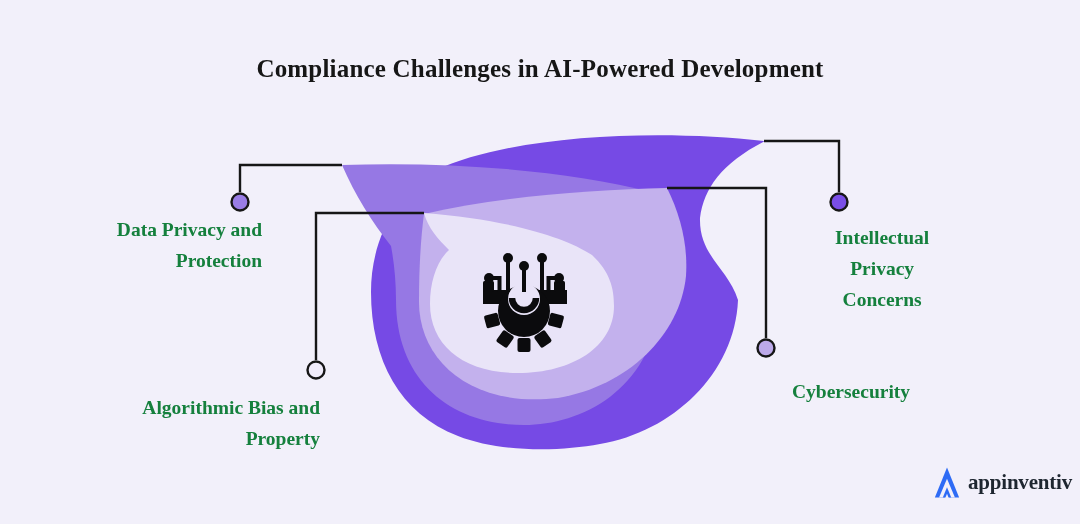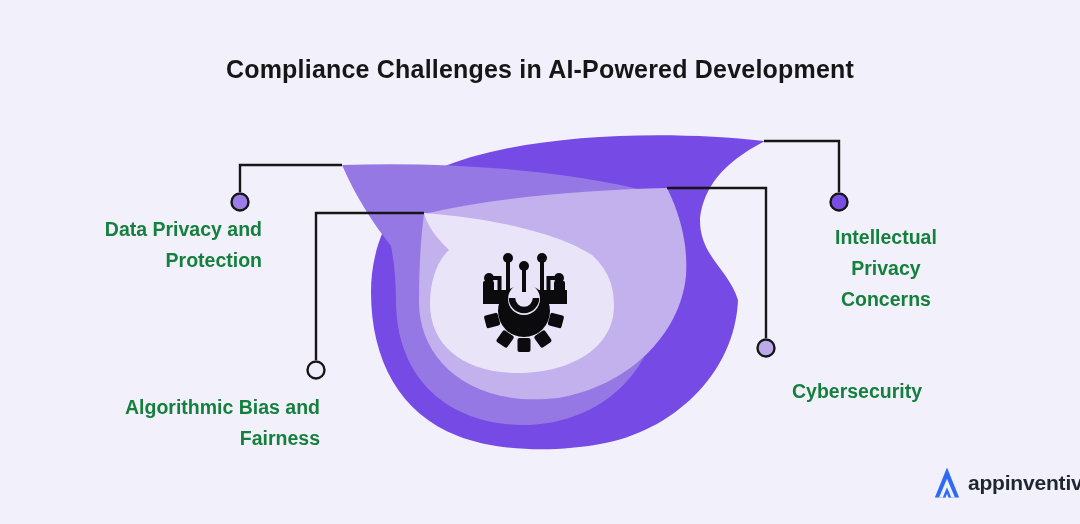--- a/index.html
+++ b/index.html
@@ -8,20 +8,21 @@
     width: 1080px;
     height: 524px;
     overflow: hidden;
     background: #F2F0FA;
     font-family: "Liberation Sans", "DejaVu Sans", sans-serif;
   }
   .stage {
     position: relative;
     width: 1080px;
     height: 524px;
+    font-family: Liberation Serif, serif;
   }
   .swirl-svg {
     position: absolute;
     left: 0; top: 0;
     width: 1080px;
     height: 524px;
   }
   .page-title {
     position: absolute;
     left: 0; right: 0;
@@ -150,21 +151,21 @@
 
   <div class="page-title">Compliance Challenges in AI-Powered Development</div>
 
   <div class="callout-label align-right" id="label-data-privacy">
     <div>Data Privacy and</div>
     <div>Protection</div>
   </div>
 
   <div class="callout-label align-right" id="label-algorithmic-bias">
     <div>Algorithmic Bias and</div>
-    <div>Fairness</div>
+    <div>Property</div>
   </div>
 
   <div class="callout-label align-left" id="label-intellectual-property">
     <div>Intellectual</div>
     <div>Privacy</div>
     <div>Concerns</div>
   </div>
 
   <div class="callout-label align-left" id="label-cybersecurity">
     <div>Cybersecurity</div>

